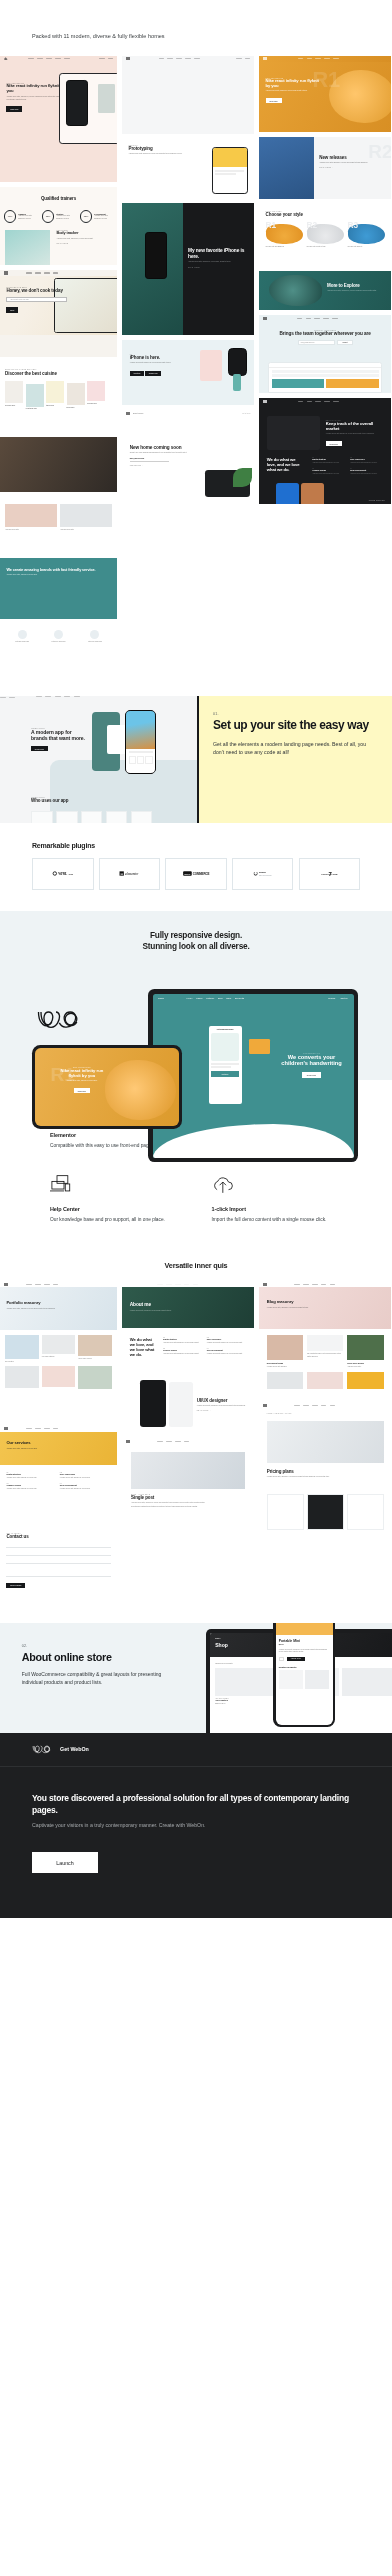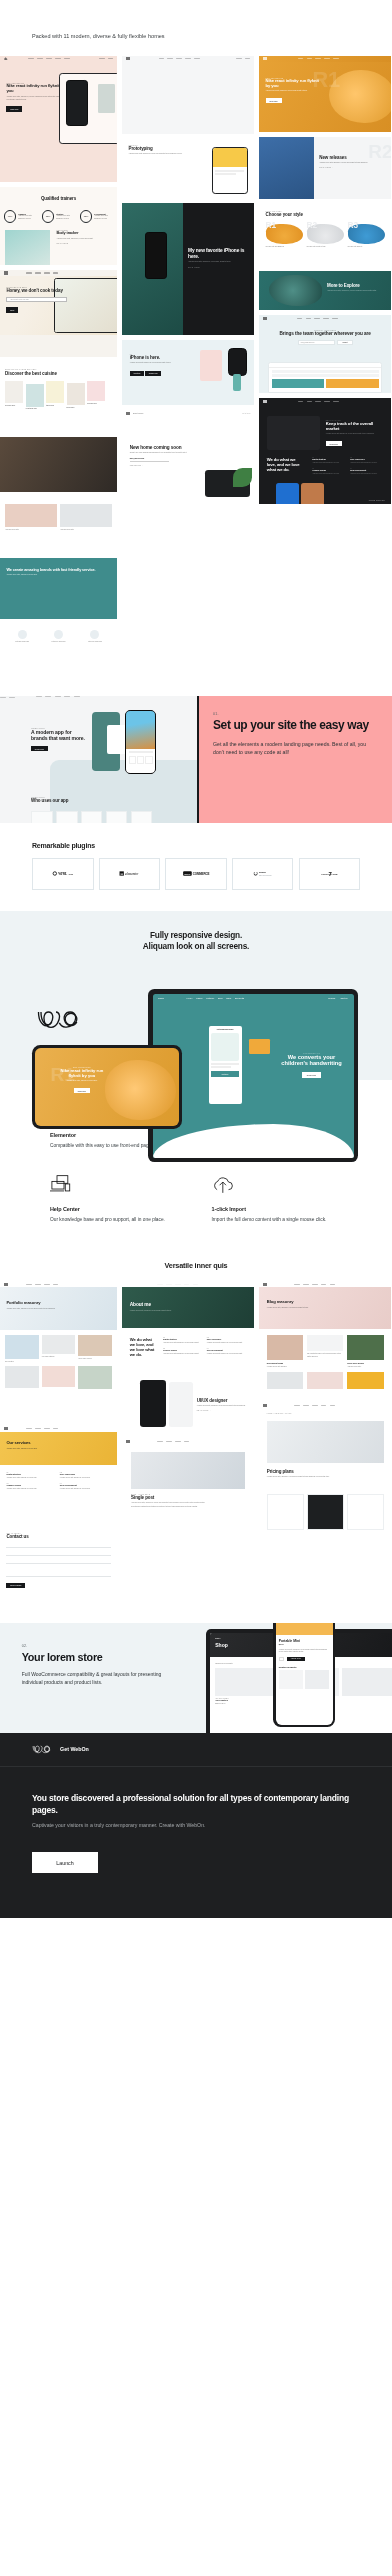--- a/index.html
+++ b/index.html
@@ -37,21 +37,21 @@
   .navdot { width:5.7px;height:1.3px;background:currentColor;opacity:.45;border-radius:0.6px; }
   .tiny-h { font-size:4.2px; font-weight:700; line-height:1.18; letter-spacing:-0.1px; }
   .tiny-p { font-size:1.6px; line-height:1.5; opacity:.6; margin-top:1.9px; }
   .tiny-btn { display:inline-block;margin-top:3.2px;font-size:1.7px;padding:1.6px 3.8px;background:#16181a;color:#fff; }
   .tiny-btn.light{background:#fff;color:#16181a;}
   .tiny-label{font-size:1.5px;letter-spacing:0.3px;opacity:.55;text-transform:uppercase;}
   .sect-h { font-size:4.5px; font-weight:600; letter-spacing:-0.1px; }
 
   
   .band { width:392px; }
-  .band-ice { background:#fca5a5; }
+  .band-ice { background:#fef9c3; }
   .band-pale { background:#eef3f5; }
   .band-dark { background:#1e1f21; }
 
   .s01 { display:flex; height:127px; }
   .s01-left { width:199px; background:#f4f5f6; position:relative; overflow:hidden; }
   .s01-right { flex:1; padding:16.6px 16.6px 0 14px; }
   .eyebrow { font-size:3.6px; letter-spacing:0.3px; color:#5c6366; margin-bottom:2.5px; }
   .s01-right h2 { font-size:12px; font-weight:700; line-height:1.13; letter-spacing:-0.4px; color:#15171a;}
   .s01-right p { margin-top:7.6px; font-size:5.2px; line-height:1.62; color:#2f3437; max-width:159px;}
 
@@ -590,21 +590,21 @@
           <span style="position:absolute;left:8.3px;top:-3.2px;font-size:7px;font-weight:700;">7</span>
         </div>
       </div>
 
     </div>
   </section>
 
   <section class="band band-pale resp">
     <h2>
       <span>Fully responsive design.</span><br>
-      <span>Aliquam look on all screens.</span>
+      <span>Stunning look on all diverse.</span>
     </h2>
 
     <div class="resp-stage">
 
       <svg class="logo-wv" viewBox="0 0 120 64">
         <g fill="none" stroke="#141618" stroke-width="3.2">
           <path d="M6 14 C6 44 26 56 36 40 C44 27 40 14 30 14 C20 14 16 28 22 42 C28 54 44 54 52 40 C60 26 56 14 48 14"></path>
           <path d="M12 14 C12 44 30 52 38 38"></path>
           <path d="M56 40 C62 52 78 54 88 44 C100 32 96 14 82 14 C70 14 64 26 70 38 C76 50 92 50 98 38"></path>
           <circle cx="84" cy="31" r="14"></circle>
@@ -943,21 +943,21 @@
             <div style="flex:1;height:36px;border:0.3px solid #eceff1;"></div>
           </div>
         </div>
       </div>
     </div>
   </section>
 
   <section class="s02" style="margin-top:12.7px;">
     <div class="s02-left">
       <div class="eyebrow">02.</div>
-      <h2>Your lorem store</h2>
+      <h2>About online store</h2>
       <p>Full WooCommerce compatibility &amp; great layouts for presenting individual products and product lists.</p>
     </div>
     <div class="s02-right">
       <div style="position:absolute;left:15.3px;top:6.4px;right:-19px;bottom:-9px;background:#1b1c1e;border-radius:5.1px;padding:3.8px;">
         <div style="width:100%;height:100%;background:#fff;border-radius:1.9px;overflow:hidden;position:relative;">
           <div style="height:24px;background:linear-gradient(120deg,#2a2b2d,#17181a);color:#fff;padding:3.8px 5.1px;">
             <div style="display:flex;font-size:1.9px;gap:5.1px;">
                 <span>Damn</span>
               </div>
             <div style="font-size:5.1px;font-weight:700;margin-top:3.8px;">Shop</div>

